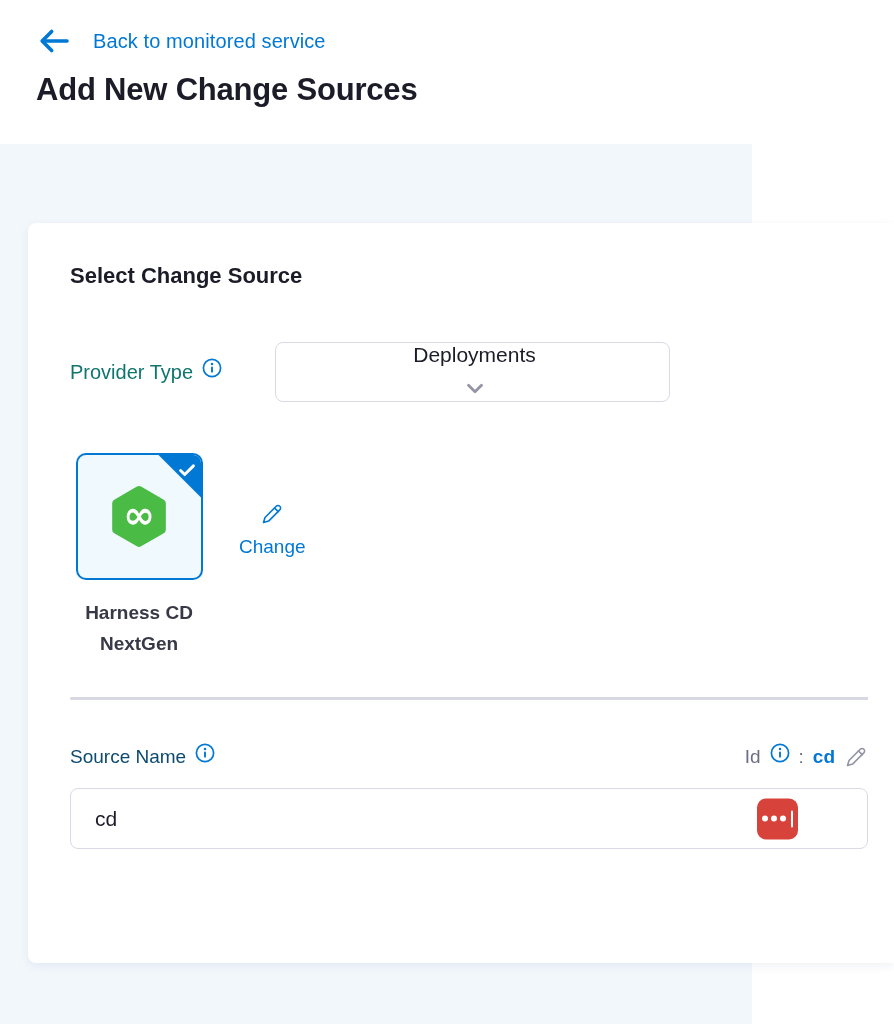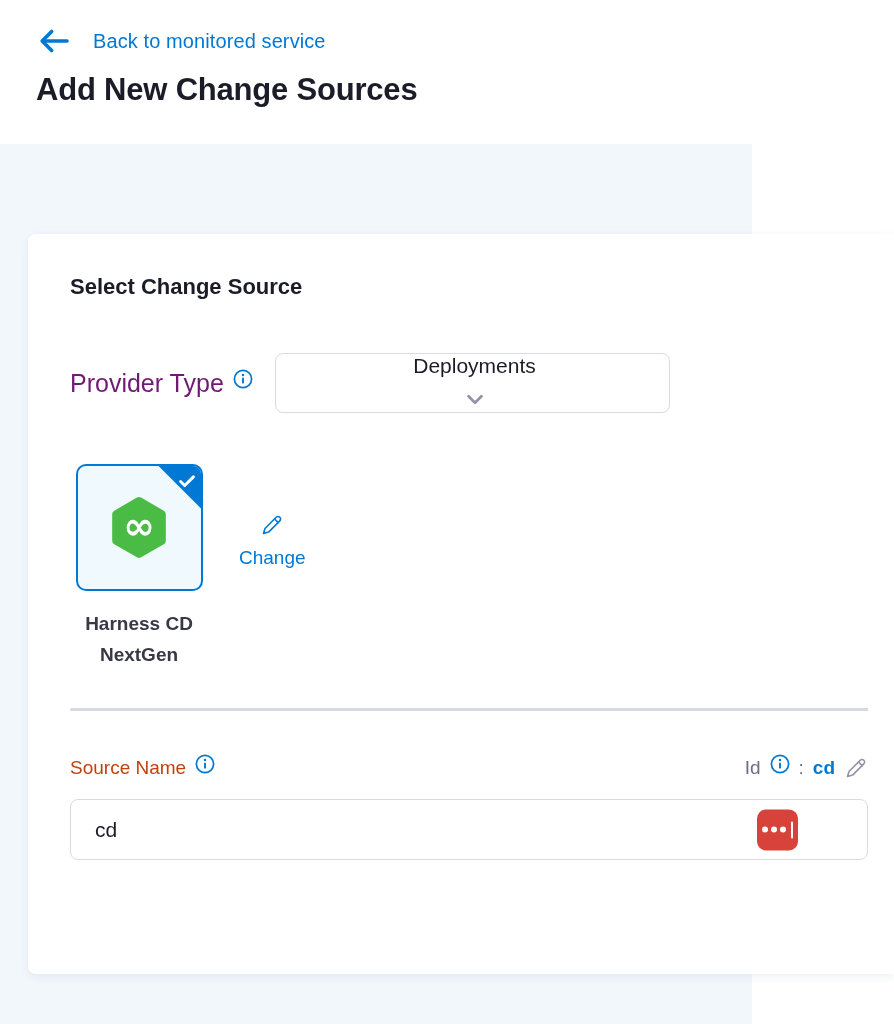--- a/index.html
+++ b/index.html
@@ -40,39 +40,39 @@
     padding-top: 42px;
   }
   .section-heading {
     margin: 0 0 0 30px;
     font-size: 26px; font-weight: 700; color: #1c1c28;
     letter-spacing: -0.2px;
   }
 
   
   .card {
-    margin: 48px 0 0 28px;
+    margin: 37px 0 0 28px;
     width: 866px; height: 740px;
     background: #ffffff;
     border-radius: 8px 0 0 8px;
     box-shadow: 0 3px 10px rgba(35, 55, 95, 0.07);
     padding: 40px 26px 0 42px;
   }
   .card-heading {
     margin: 0;
     font-size: 22px; font-weight: 700; color: #1c1c28;
   }
 
   
   .provider-row {
     margin-top: 53px;
     display: flex; align-items: center;
   }
   .field-label {
-    font-size: 25px; color: #701a75;
+    font-size: 20px; color: #0f766e;
     display: inline-flex; align-items: center; gap: 9px;
   }
   .provider-row .field-label { width: 205px; }
   .info-icon { width: 20px; height: 20px; display: inline-flex; margin-top: -8px; }
   .dropdown {
     width: 395px; height: 60px;
     background: #ffffff;
     border: 1px solid #d9dae5;
     border-radius: 8px;
     display: flex; align-items: center;
@@ -147,21 +147,21 @@
     border-radius: 2px 0 0 2px;
   }
 
   
   .name-row {
     margin-top: 45px;
     width: 798px;
     display: flex; justify-content: space-between; align-items: center;
   }
   .source-name-label {
-    font-size: 19px; font-weight: 500; color: #c2410c;
+    font-size: 19px; font-weight: 500; color: #0c4a6e;
     display: inline-flex; align-items: center; gap: 9px;
   }
   .id-group {
     display: inline-flex; align-items: center; gap: 9px;
     font-size: 19px; color: #6b6d85;
   }
   .id-value { color: #0278d5; font-weight: 600; }
   .id-pencil { color: #9293a6; }
 
   .input-wrap {

